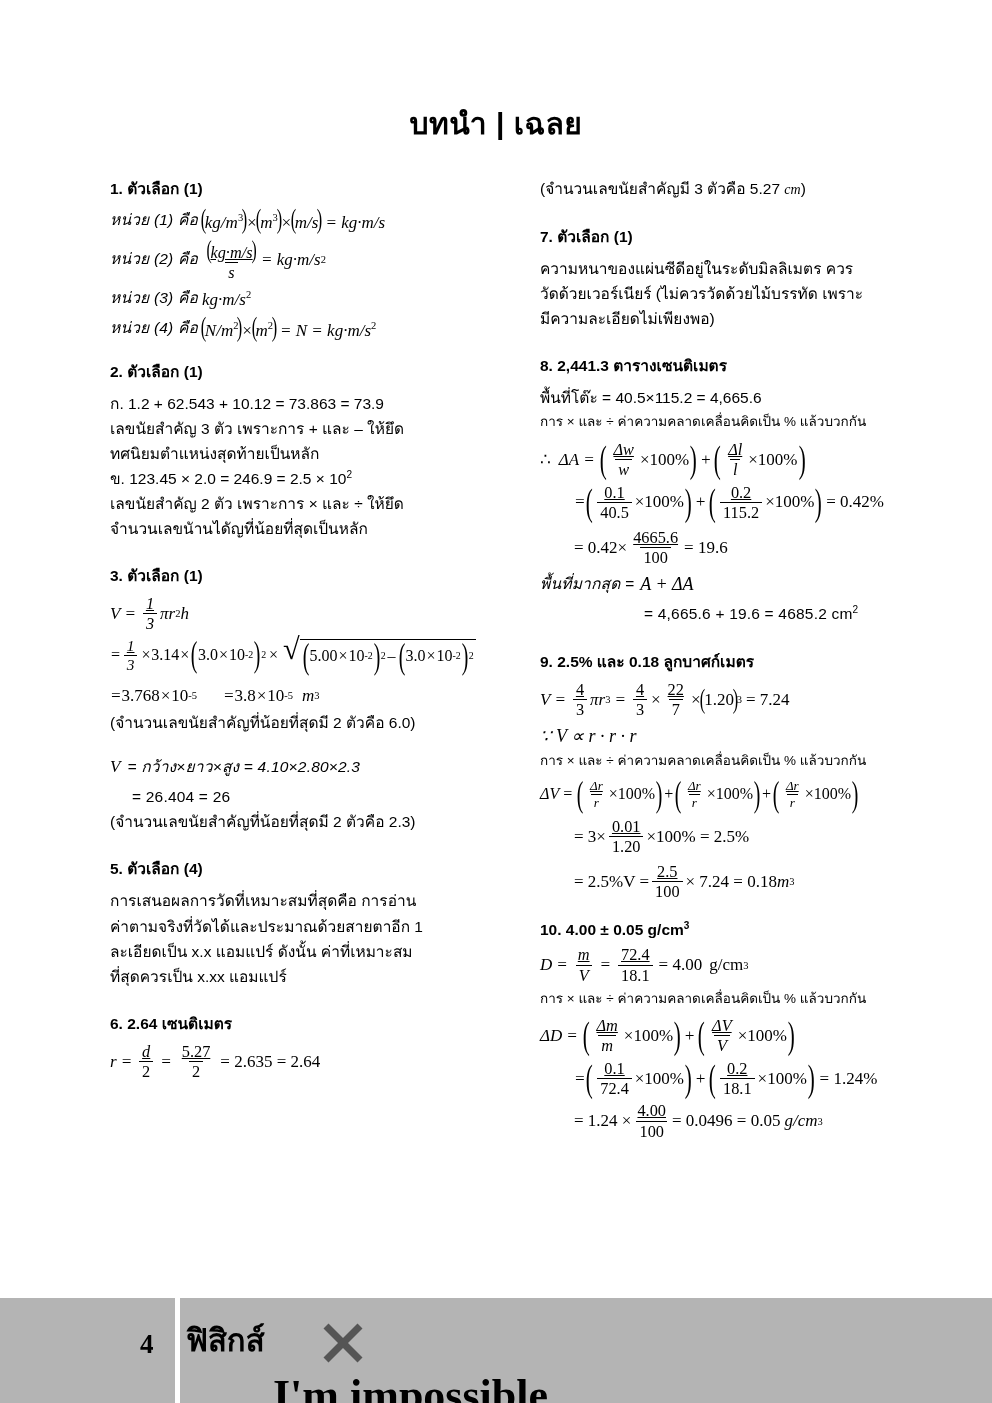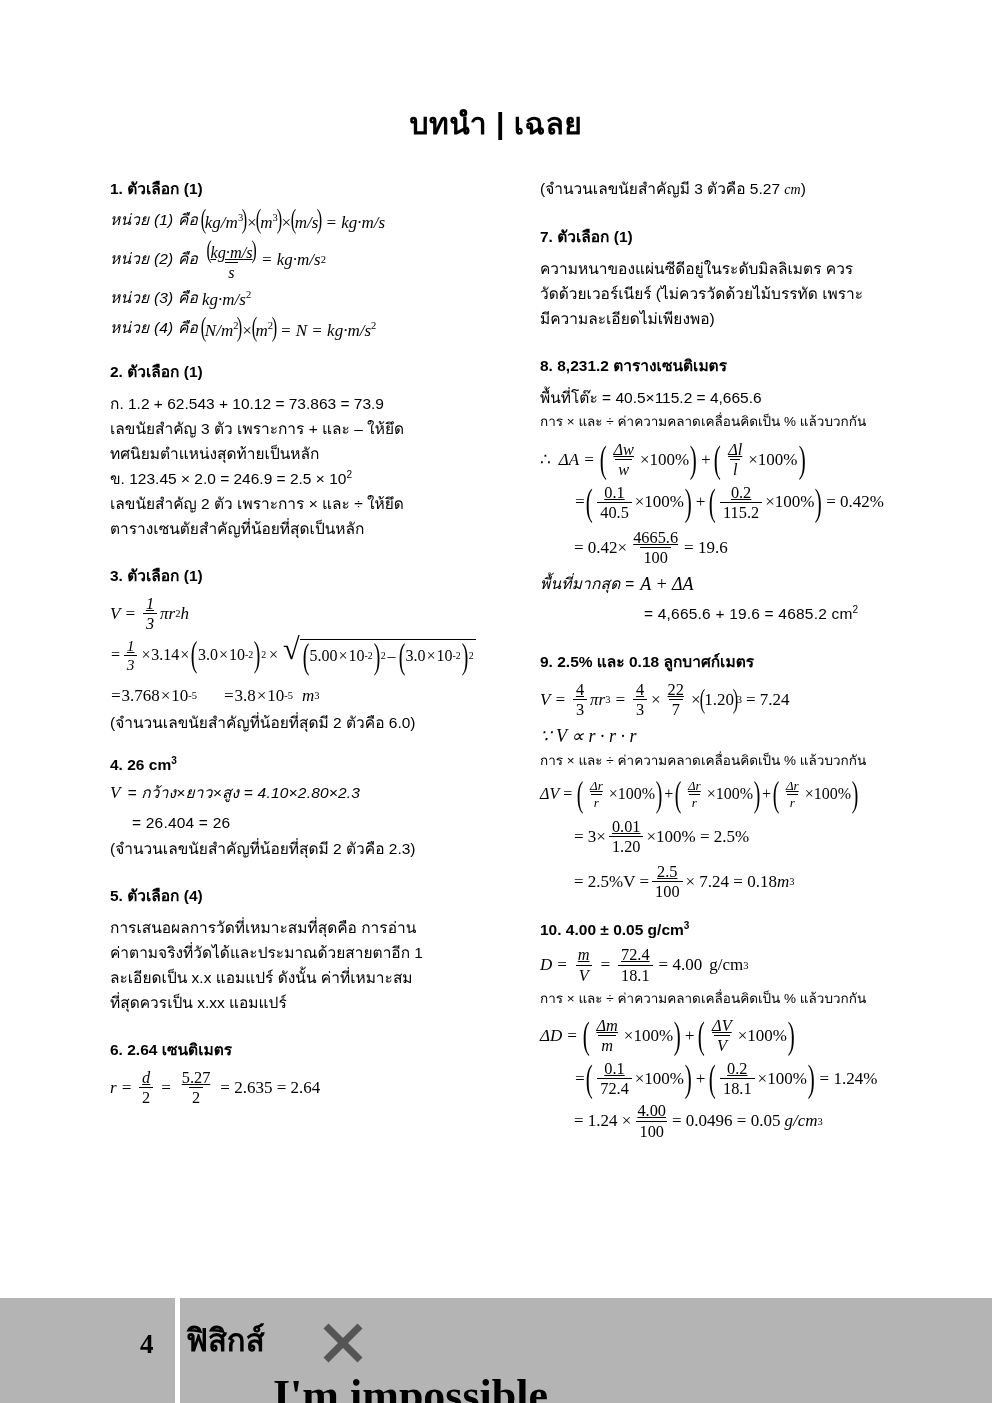--- a/index.html
+++ b/index.html
@@ -221,21 +221,21 @@
 
     <div class="section" style="margin-top:18px">
       <div class="sec-head">2. ตัวเลือก (1)</div>
       <div class="thai-line">ก. 1.2 + 62.543 + 10.12 = 73.863 = 73.9</div>
       <div class="thai-line">เลขนัยสำคัญ 3 ตัว   เพราะการ + และ – ให้ยึด</div>
       <div class="thai-line">ทศนิยมตำแหน่งสุดท้ายเป็นหลัก</div>
       <div class="thai-line">
         <span>ข. 123.45 × 2.0 = 246.9 = 2.5 × 10</span><sup style="font-size:0.65em">2</sup>
       </div>
       <div class="thai-line">เลขนัยสำคัญ 2 ตัว เพราะการ ×   และ ÷ ให้ยึด</div>
-      <div class="thai-line">ตารางเซนตัยสำคัญที่น้อยที่สุดเป็นหลัก</div>
+      <div class="thai-line">จำนวนเลขนัานไดัญที่น้อยที่สุดเป็นหลัก</div>
     </div>
 
     <div class="section" style="margin-top:22px">
       <div class="sec-head">3. ตัวเลือก (1)</div>
 
       <div class="math math-row">
         <span>V</span>
         <span style="margin:0 4px">=</span>
         <span class="frac">
             <span class="num">1</span>
@@ -298,23 +298,20 @@
           <span class="up">10</span>
           <sup class="exp">-5</sup>
         <span style="margin-left:9px">m</span>
           <sup class="exp">3</sup>
       </div>
 
       <div class="thai-line">(จำนวนเลขนัยสำคัญที่น้อยที่สุดมี 2 ตัวคือ 6.0)</div>
     </div>
 
     <div class="section" style="margin-top:20px">
-      <div class="sec-head">
-        <span>4. 26 cm</span><sup style="font-size:0.65em">3</sup>
-      </div>
       <div class="math math-row">
         <span>V</span>
         <span class="sans-line" style="margin-left:7px">= กว้าง×ยาว×สูง  =  4.10×2.80×2.3</span>
       </div>
       <div class="sans-line" style="padding-left:22px">= 26.404      = 26</div>
       <div class="thai-line">(จำนวนเลขนัยสำคัญที่น้อยที่สุดมี 2 ตัวคือ 2.3)</div>
     </div>
 
     <div class="section" style="margin-top:22px">
       <div class="sec-head">5. ตัวเลือก (4)</div>
@@ -354,21 +351,21 @@
     </div>
 
     <div class="section" style="margin-top:22px">
       <div class="sec-head">7. ตัวเลือก (1)</div>
       <div class="thai-line">ความหนาของแผ่นซีดีอยู่ในระดับมิลลิเมตร ควร</div>
       <div class="thai-line">วัดด้วยเวอร์เนียร์ (ไม่ควรวัดด้วยไม้บรรทัด เพราะ</div>
       <div class="thai-line">มีความละเอียดไม่เพียงพอ)</div>
     </div>
 
     <div class="section" style="margin-top:22px">
-      <div class="sec-head">8. 8,231.2 ตารางเซนติเมตร</div>
+      <div class="sec-head">8. 2,441.3 ตารางเซนติเมตร</div>
       <div class="thai-line">พื้นที่โต๊ะ = 40.5×115.2 = 4,665.6</div>
       <div class="small-note">การ × และ ÷ ค่าความคลาดเคลื่อนคิดเป็น % แล้วบวกกัน</div>
 
       <div class="math math-row" style="margin-top:9px">
         <span class="up" style="margin-right:8px">∴</span>
         <span>ΔA</span>
         <span style="margin:0 4px">=</span>
         <span class="paren-big">(</span>
         <span class="frac">
             <span class="num">Δw</span>

